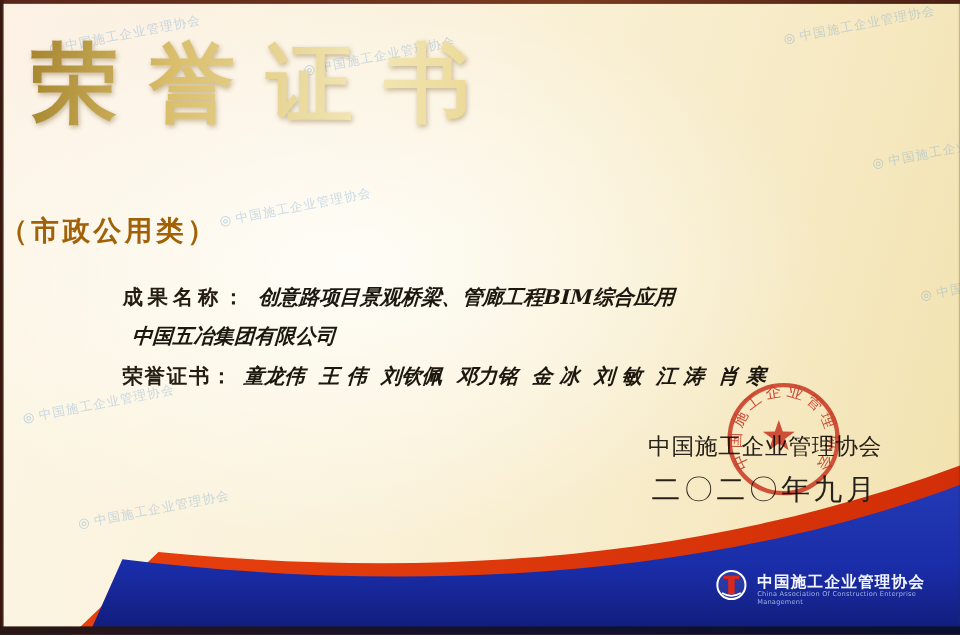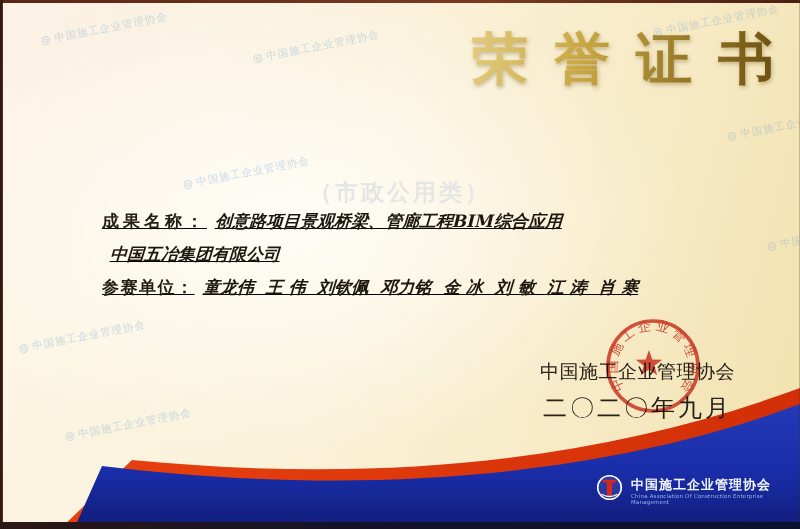--- a/index.html
+++ b/index.html
@@ -14,34 +14,34 @@
       radial-gradient(ellipse at 6% 6%, rgba(252,238,228,.55), rgba(252,238,228,0) 40%),
       linear-gradient(105deg,#fcf6e6 0%,#faf1d8 45%,#f6e9c2 78%,#f1e1ac 100%);}
 
   
   .wm{position:absolute;white-space:nowrap;color:rgba(125,170,212,.40);
       font-size:10.5px;letter-spacing:1px;transform:rotate(-11deg);
       font-family:"DejaVu Sans","Liberation Sans",sans-serif;}
   .wm .wm-ico{font-size:11px;margin-right:3px;color:rgba(125,170,212,.5);}
 
   
-  .title{position:absolute;left:0;top:22px;width:100%;text-align:right;
-    font-size:56px;font-weight:700;letter-spacing:26px;text-indent:26px;
+  .title{position:absolute;left:0;top:22px;width:100%;text-align:left;
+    font-size:72px;font-weight:700;letter-spacing:26px;text-indent:26px;
     background:linear-gradient(98deg,#9a7820 0%,#d9bd6a 18%,#f3e7b6 38%,#e8d389 55%,#caa843 72%,#5e4408 100%);
     -webkit-background-clip:text;background-clip:text;
     -webkit-text-fill-color:transparent;color:transparent;
     filter:drop-shadow(1px 2px 2px rgba(100,70,10,.35));}
 
   .subtitle{position:absolute;left:0;top:133px;width:100%;text-align:center;
     font-size:30px;font-weight:800;letter-spacing:2px;color:#190f06;}
-  .category{position:absolute;left:0;top:177px;width:100%;text-align:center;
-    font-size:23px;font-weight:700;letter-spacing:3px;color:#e5e5e5;}
+  .category{position:absolute;left:0;top:177px;width:100%;text-align:left;
+    font-size:23px;font-weight:700;letter-spacing:3px;color:#a16207;}
 
   
-  .fields{position:absolute;left:102px;top:209px;text-decoration:underline;}
+  .fields{position:absolute;left:102px;top:236px;}
   .field-row{display:flex;align-items:baseline;line-height:24px;margin-bottom:9px;}
   .field-label{font-size:17px;font-weight:600;letter-spacing:4px;color:#241d12;white-space:pre;}
   .field-label.tight{letter-spacing:1.5px;}
   .field-value{font-size:17px;font-style:italic;font-weight:600;color:#1d180f;
     padding-left:8px;white-space:pre;transform:skewX(-3deg);}
 
   
   .issuer{position:absolute;left:510px;top:359px;width:255px;text-align:center;color:#27211a;}
   .issuer .org{font-size:19px;letter-spacing:.5px;}
   .issuer .date{font-size:24px;letter-spacing:3px;margin-top:7px;}
@@ -107,21 +107,21 @@
 
   <div class="fields">
     <div class="field-row">
       <span class="field-label">成果名称：</span>
       <span class="field-value">创意路项目景观桥梁、管廊工程BIM综合应用</span>
     </div>
     <div class="field-row">
       <span class="field-value">中国五冶集团有限公司</span>
     </div>
     <div class="field-row">
-      <span class="field-label tight">参赛单位：</span>
+      <span class="field-label tight">荣誉证书：</span>
       <span class="field-value">童龙伟  王 伟  刘钦佩  邓力铭  金 冰  刘 敏  江 涛  肖 寒</span>
     </div>
   </div>
 
   <div class="issuer">
     <div class="org">中国施工企业管理协会</div>
     <div class="date">二〇二〇年九月</div>
   </div>
 
   <svg class="seal" viewBox="-52 -52 104 104">

